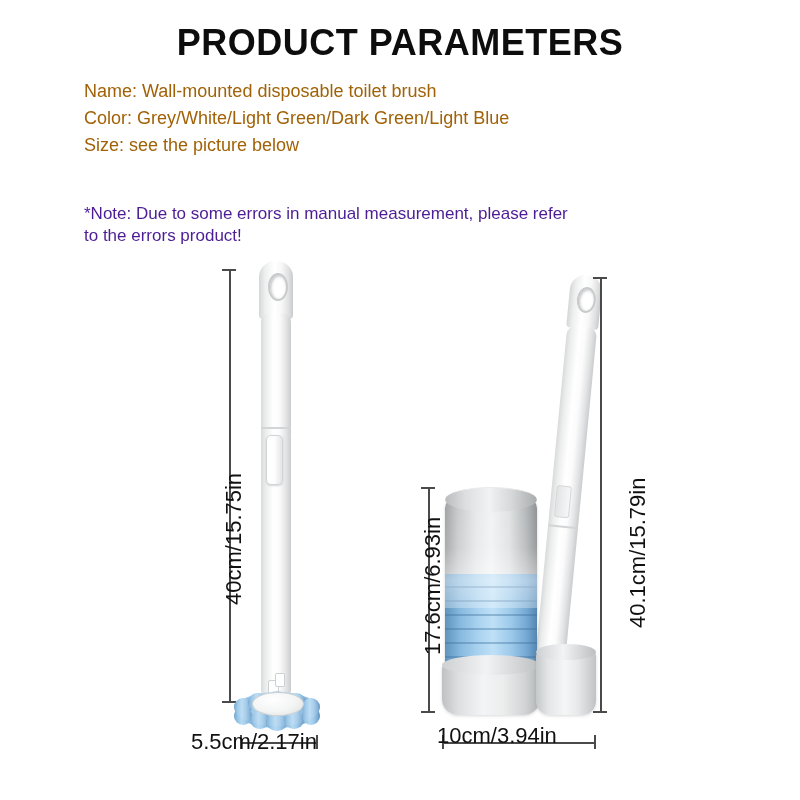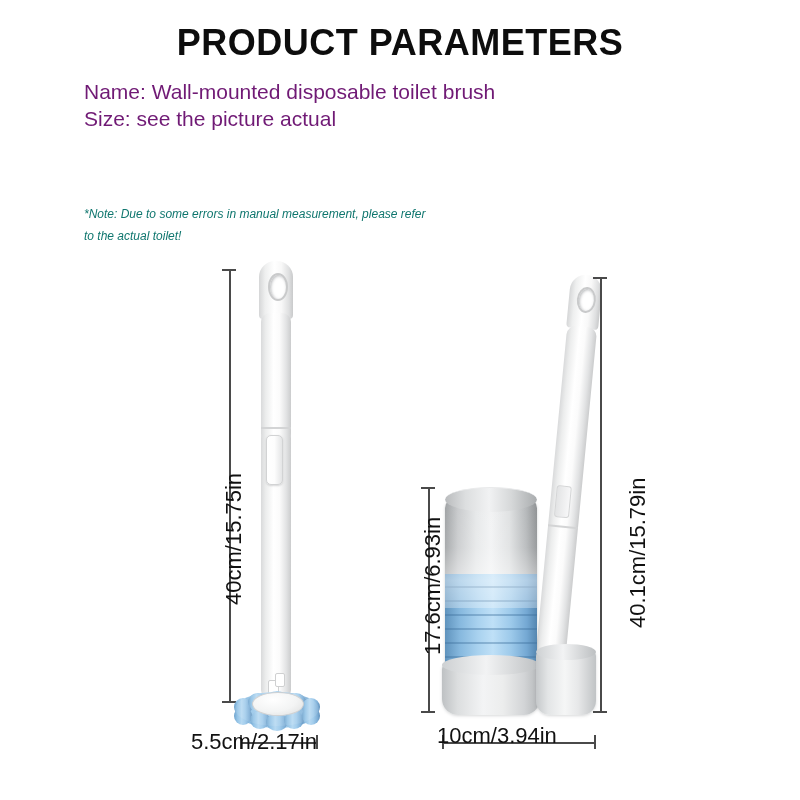--- a/index.html
+++ b/index.html
@@ -29,37 +29,36 @@
     color: #0d0d0d;
   }
 
   #spec-list {
     position: absolute;
     top: 78px;
     left: 84px;
     width: 660px;
   }
   .spec-line {
-    font-size: 21px;
+    font-size: 18px;
     line-height: 27px;
-    color: #701a75;
+    color: #a16207;
     white-space: nowrap;
   }
 
   #note-block {
     position: absolute;
     top: 203px;
     left: 84px;
     width: 610px;
   }
   .note-line {
-    font-size: 12px;
+    font-size: 17px;
     line-height: 22px;
-    color: #0f766e;
-    font-style: italic;
+    color: #4c1d95;
   }
 
   
   #illustration {
     position: absolute;
     top: 255px;
     left: 0;
     width: 800px;
     height: 545px;
   }
@@ -229,26 +228,27 @@
     border: 1px solid #d4d5d6;
   }
 </style>
 </head>
 <body>
 
 <div id="page-title">PRODUCT PARAMETERS</div>
 
 <div id="spec-list">
   <div class="spec-line">Name: Wall-mounted disposable toilet brush</div>
-  <div class="spec-line">Size: see the picture actual</div>
+  <div class="spec-line">Color: Grey/White/Light Green/Dark Green/Light Blue</div>
+  <div class="spec-line">Size: see the picture below</div>
 </div>
 
 <div id="note-block">
   <div class="note-line">*Note: Due to some errors in manual measurement, please refer</div>
-  <div class="note-line">to the actual toilet!</div>
+  <div class="note-line">to the errors product!</div>
 </div>
 
 <div id="illustration">
 
   <div id="brush-left">
 
     <div class="handle-top" style="left:259px; top:6px; width:34px; height:58px;"></div>
     <div class="hang-hole" style="left:268px; top:18px; width:16px; height:24px;"></div>
 
     <div class="handle-shaft" style="left:261px; top:58px; width:30px; height:130px;"></div>

